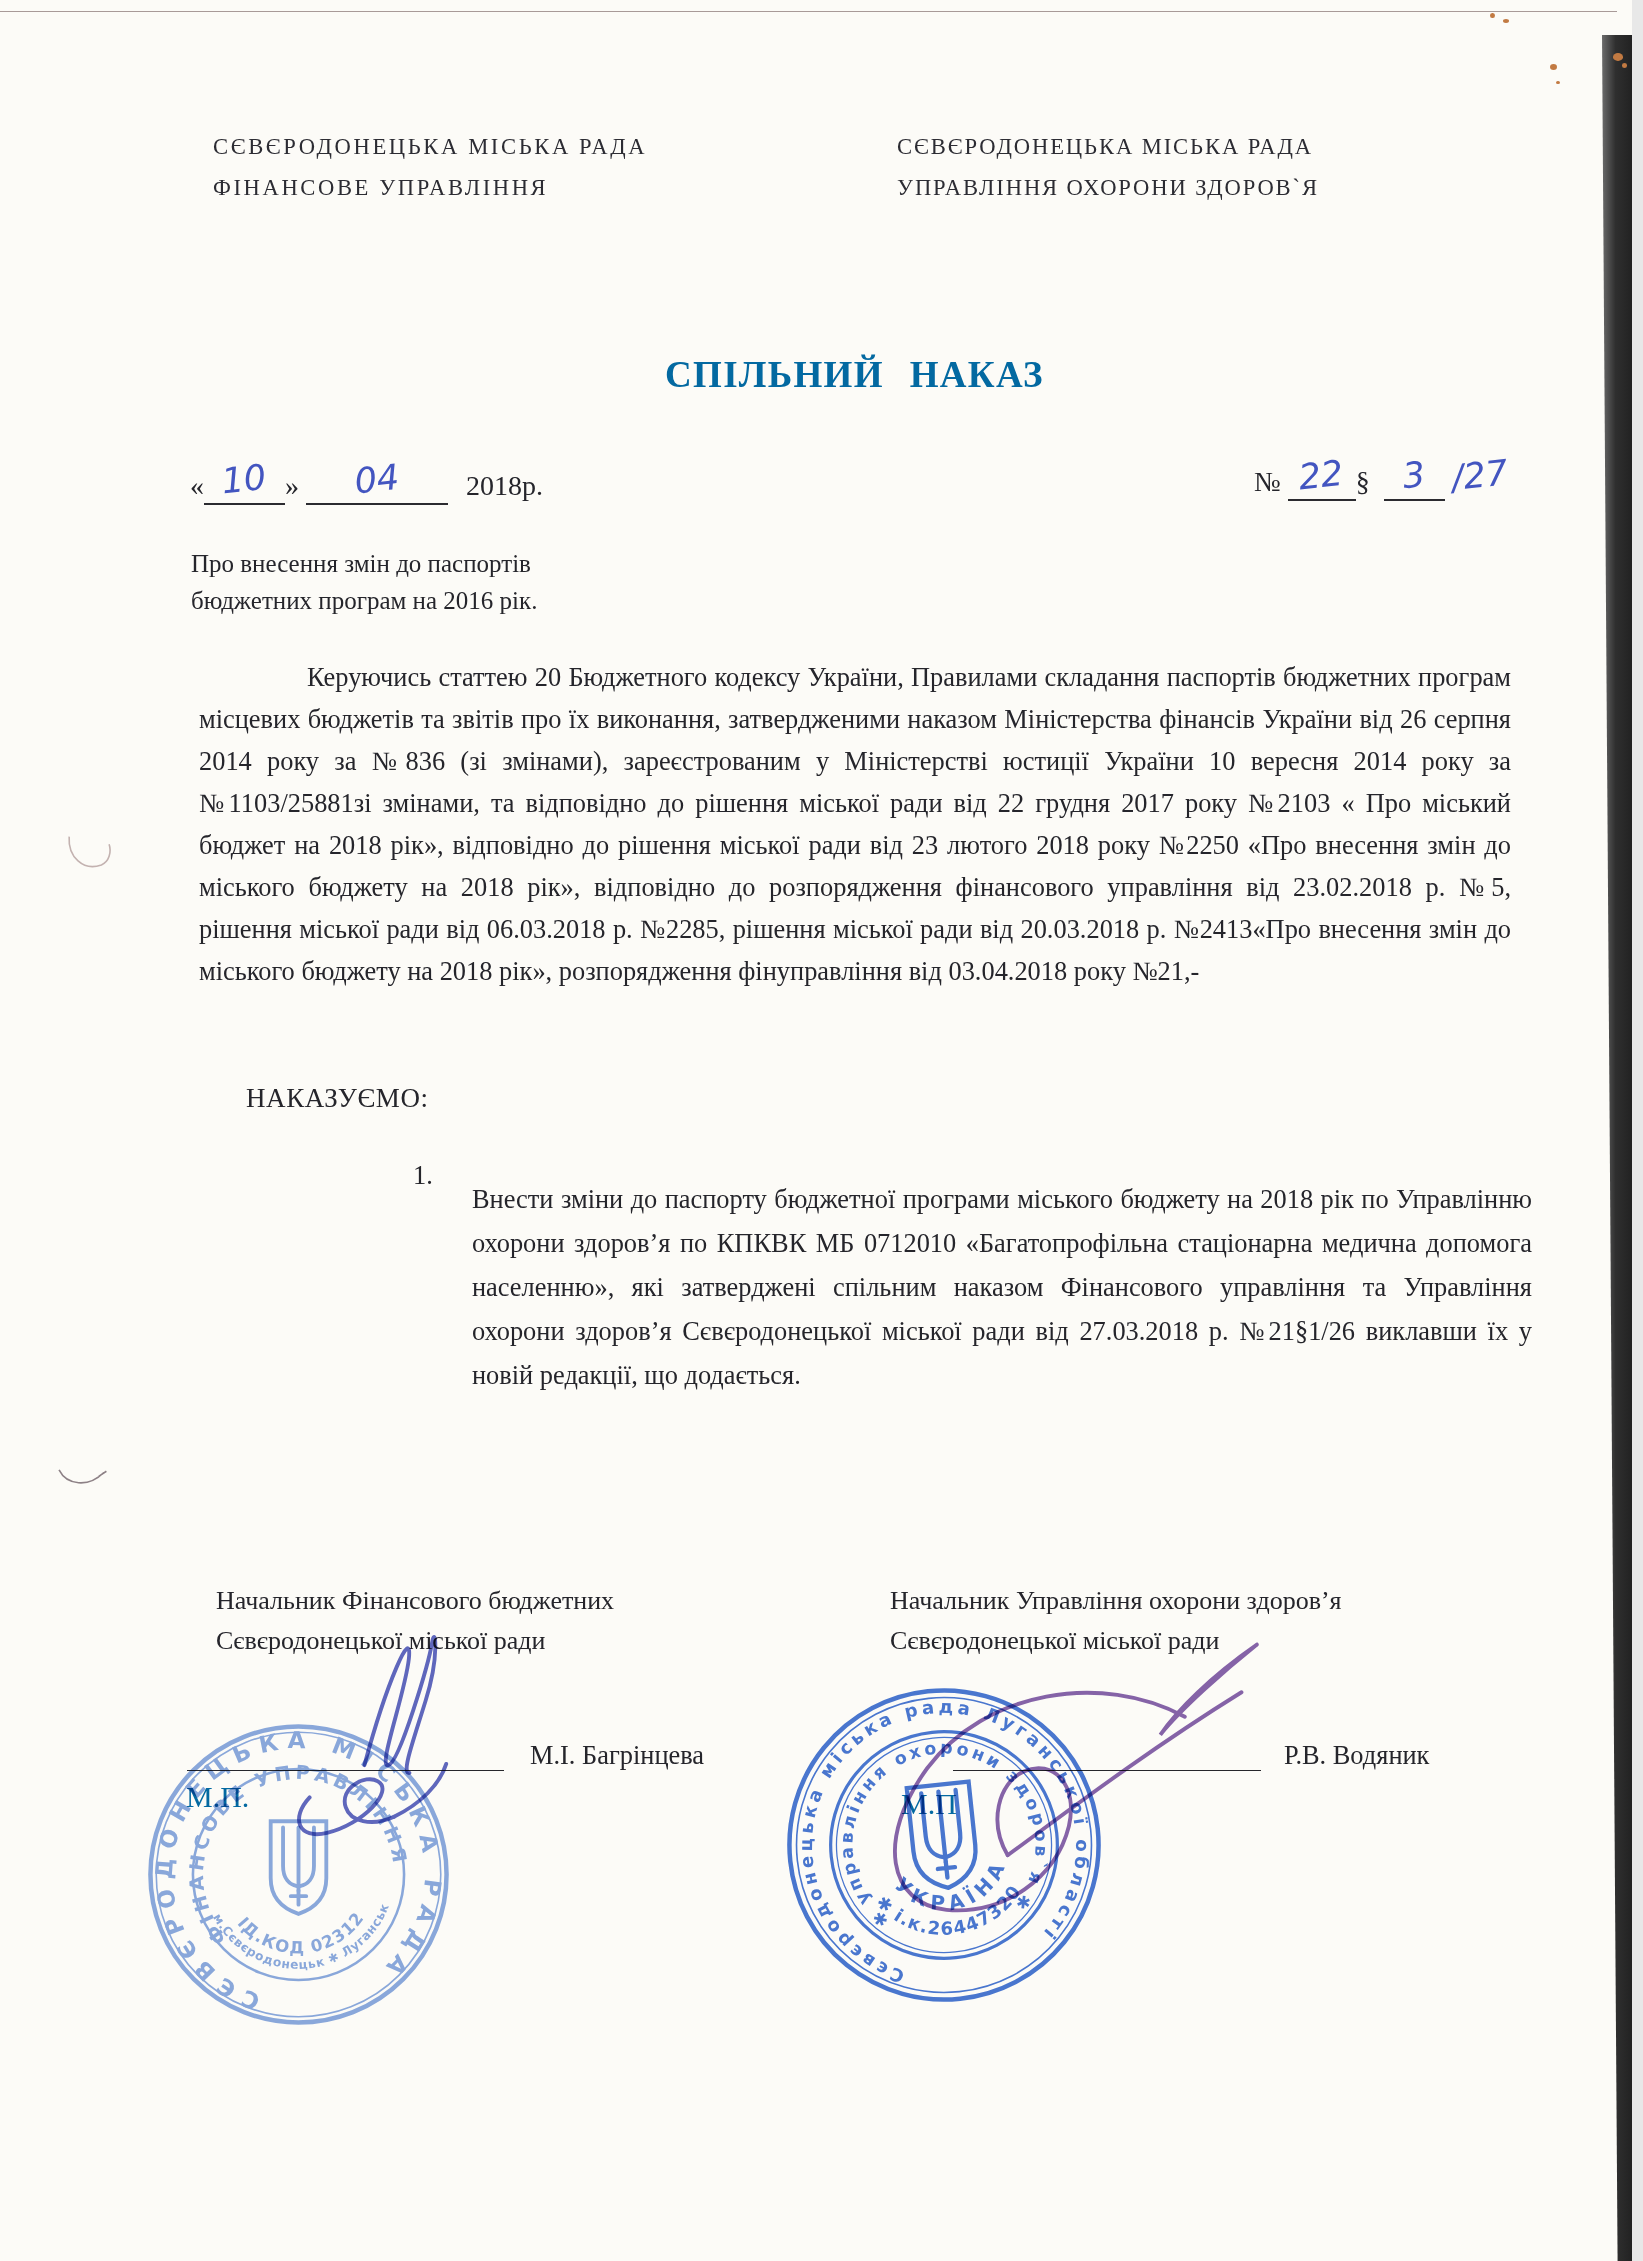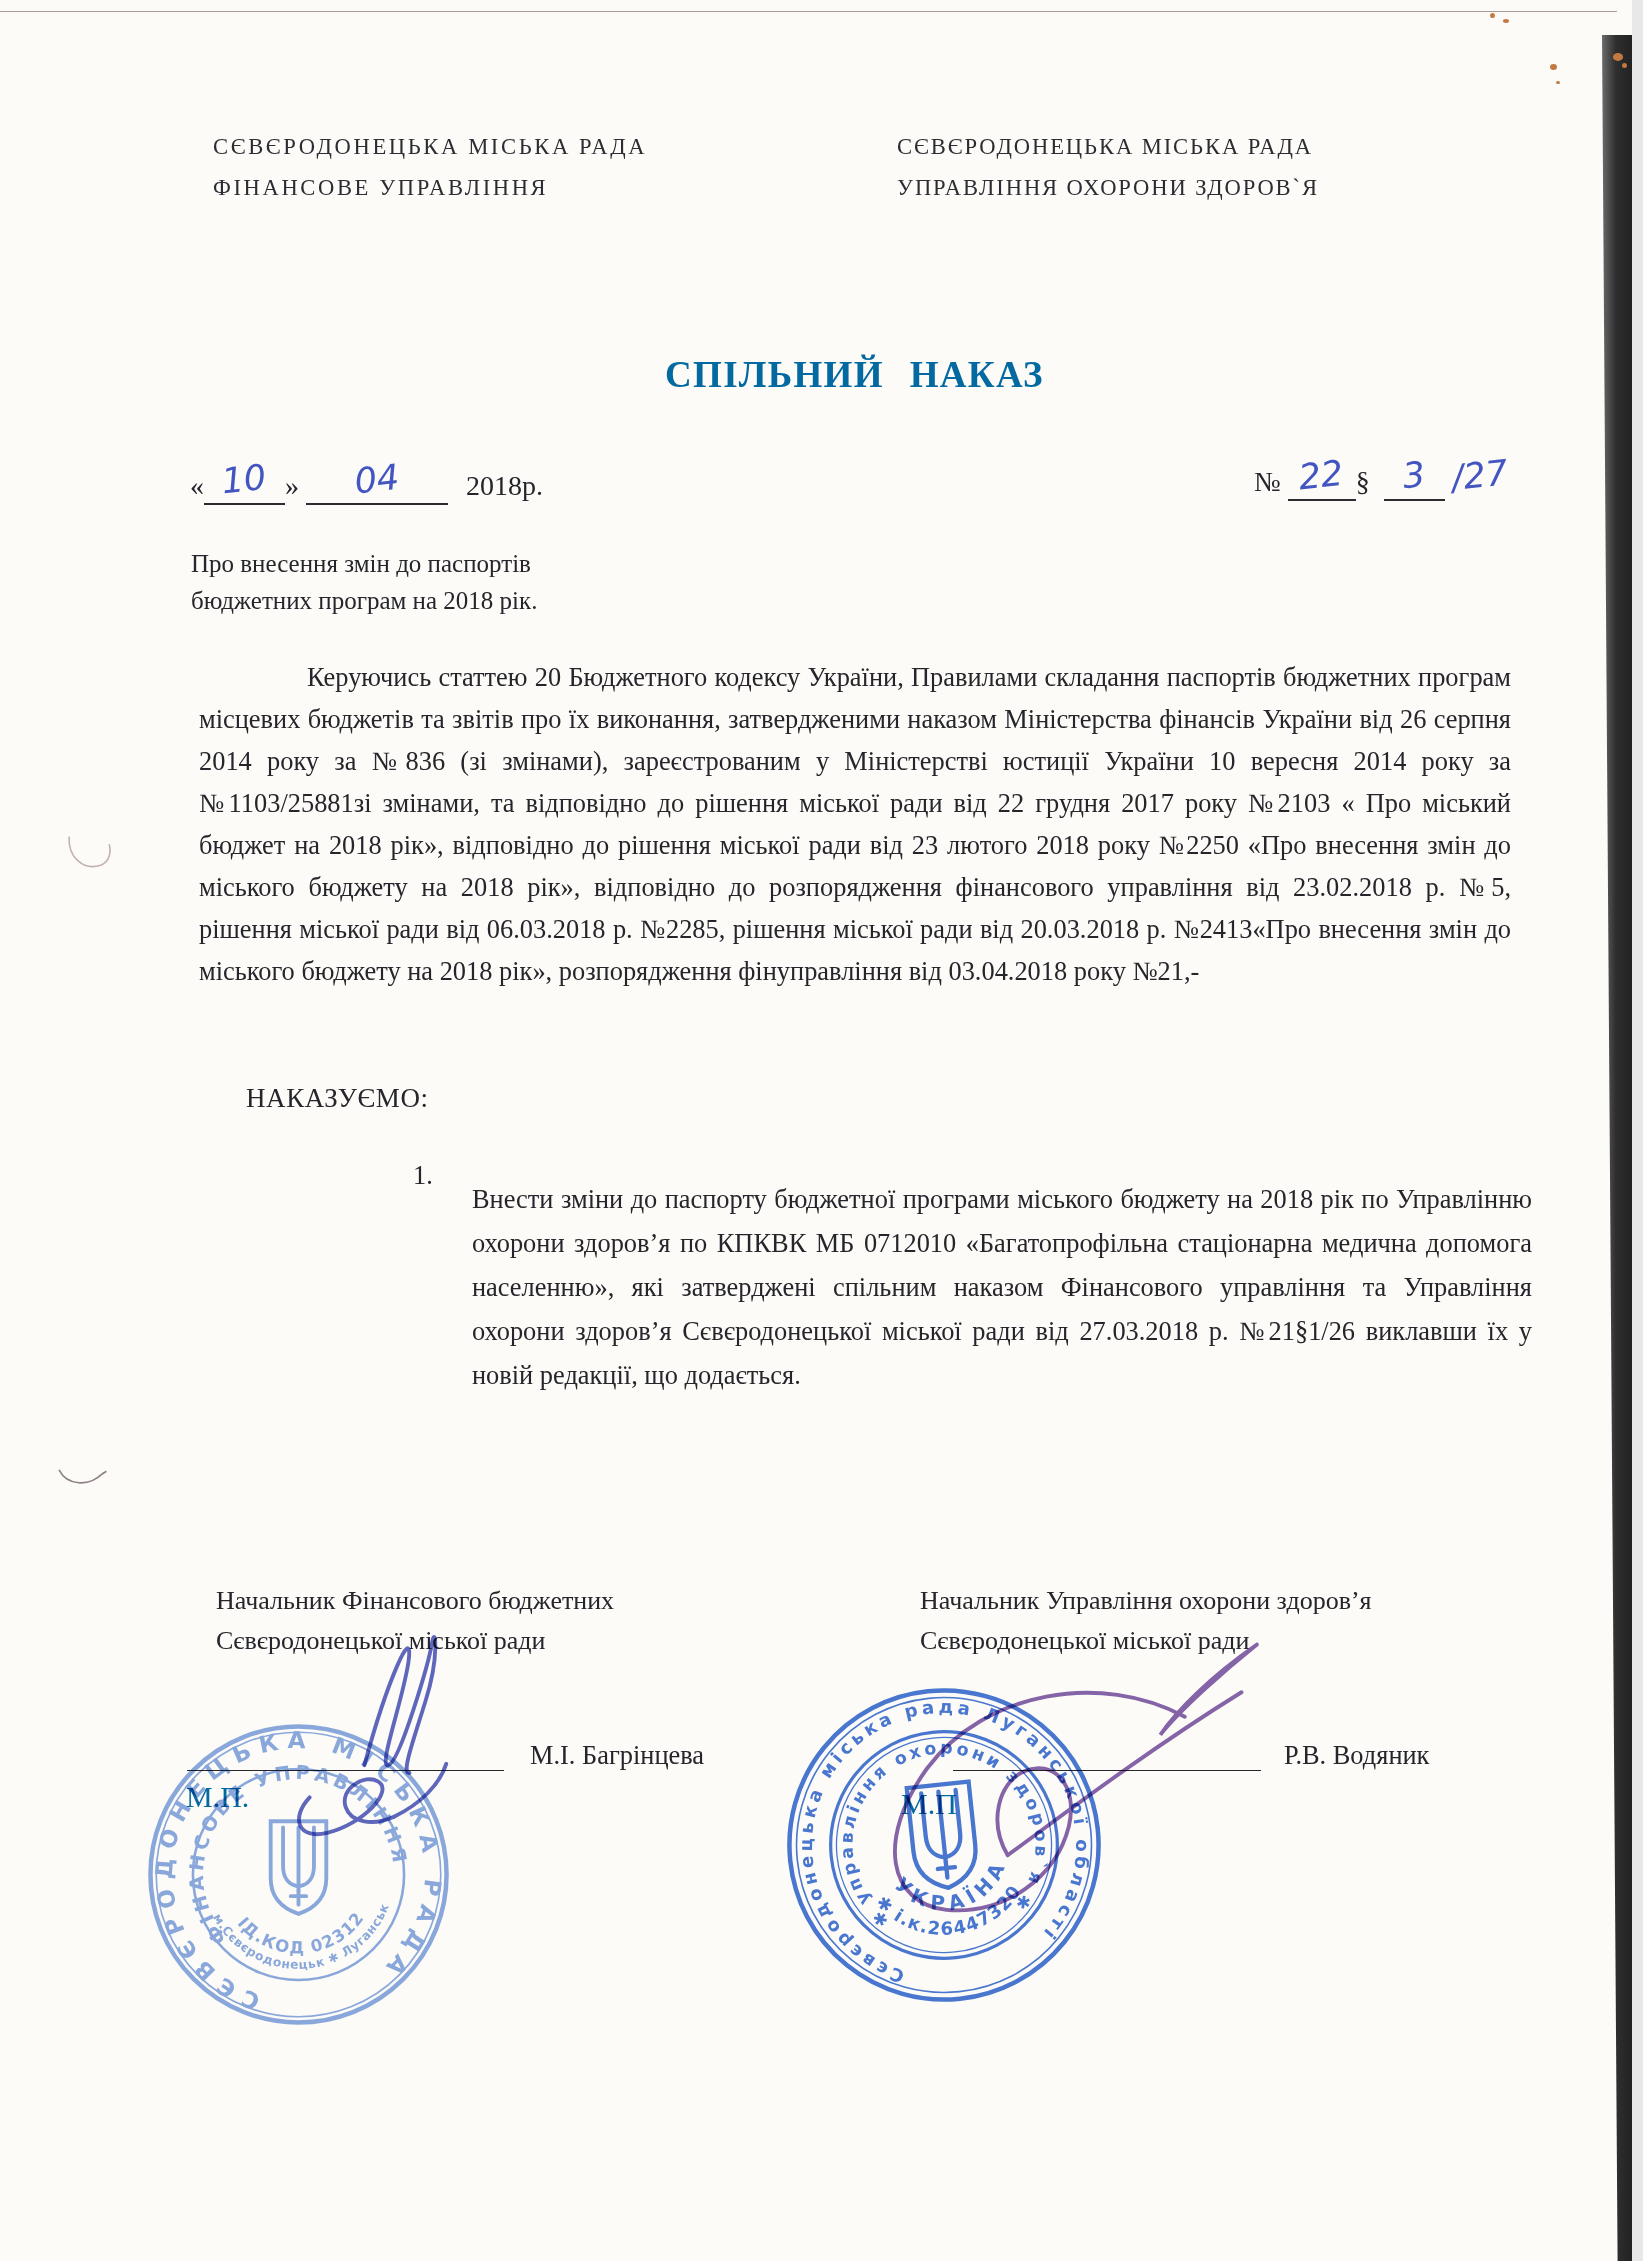--- a/index.html
+++ b/index.html
@@ -46,21 +46,21 @@
   .order-word{position:absolute;left:199px;top:1083px;font-size:27px;letter-spacing:0.6px;margin-left:47px;}
 
   
   .item-number{position:absolute;left:413px;top:1160px;font-size:26.4px;}
   .item-text{position:absolute;left:455px;top:1160px;width:1060px;margin:17px;
         font-size:26.4px;line-height:44px;text-align:justify;}
 
   
   .sig-title{position:absolute;font-size:26px;line-height:40px;}
   .sig-title-left{left:216px;top:1581px;}
-  .sig-title-right{left:890px;top:1581px;margin-left:30px;}
+  .sig-title-right{left:890px;top:1581px;}
   .sig-line{position:absolute;height:0;border-top:1.9px solid #26262b;}
   .sig-line-left{left:187px;top:1770px;width:317px;}
   .sig-line-right{left:953px;top:1770px;width:308px;}
   .sig-name{position:absolute;top:1740px;font-size:26.4px;text-align:center;}
   .sig-name-left{left:530px;}
   .sig-name-right{left:1284px;}
   .seal-label{position:absolute;font-size:30px;color:#0369a1;}
   .seal-label-left{left:186px;top:1780px;}
   .seal-label-right{left:901px;top:1787px;}
 
@@ -109,21 +109,21 @@
   </div>
 
   <div class="docnumber">
     <span>№</span>
     <span class="blank blank-n1"><span class="hw">22</span></span><span class="section-sign">§</span><span class="blank blank-n2"><span class="hw">3</span></span>
     <span class="hw hw-free">/27</span>
   </div>
 
   <div class="subject">
     <div>Про внесення змін до паспортів</div>
-    <div>бюджетних програм на 2018 рік.</div>
+    <div>бюджетних програм на 2016 рік.</div>
   </div>
 
   <p class="preamble">Керуючись статтею 20 Бюджетного кодексу України, Правилами складання паспортів бюджетних програм місцевих бюджетів та звітів про їх виконання, затвердженими наказом Міністерства фінансів України від 26 серпня 2014 року за №836 (зі змінами), зареєстрованим у Міністерстві юстиції України 10 вересня 2014 року за №1103/25881зі змінами, та відповідно до рішення міської ради від 22 грудня 2017 року №2103 « Про міський бюджет на 2018 рік», відповідно до рішення міської ради від 23 лютого 2018 року №2250 «Про внесення змін до міського бюджету на 2018 рік», відповідно до розпорядження фінансового управління від 23.02.2018 р. №5, рішення міської ради від 06.03.2018 р. №2285, рішення міської ради від 20.03.2018 р. №2413«Про внесення змін до міського бюджету на 2018 рік», розпорядження фінуправління від 03.04.2018 року №21,-</p>
 
   <div class="order-word">НАКАЗУЄМО:</div>
 
   <span class="item-number">1.</span>
   <p class="item-text">Внести зміни до паспорту бюджетної програми міського бюджету на 2018 рік по Управлінню охорони здоров’я по КПКВК МБ 0712010 «Багатопрофільна стаціонарна медична допомога населенню», які затверджені спільним наказом Фінансового управління та Управління охорони здоров’я Сєвєродонецької міської ради від 27.03.2018 р. №21§1/26 виклавши їх у новій редакції, що додається.</p>
 
   <div class="sig-title sig-title-left">

